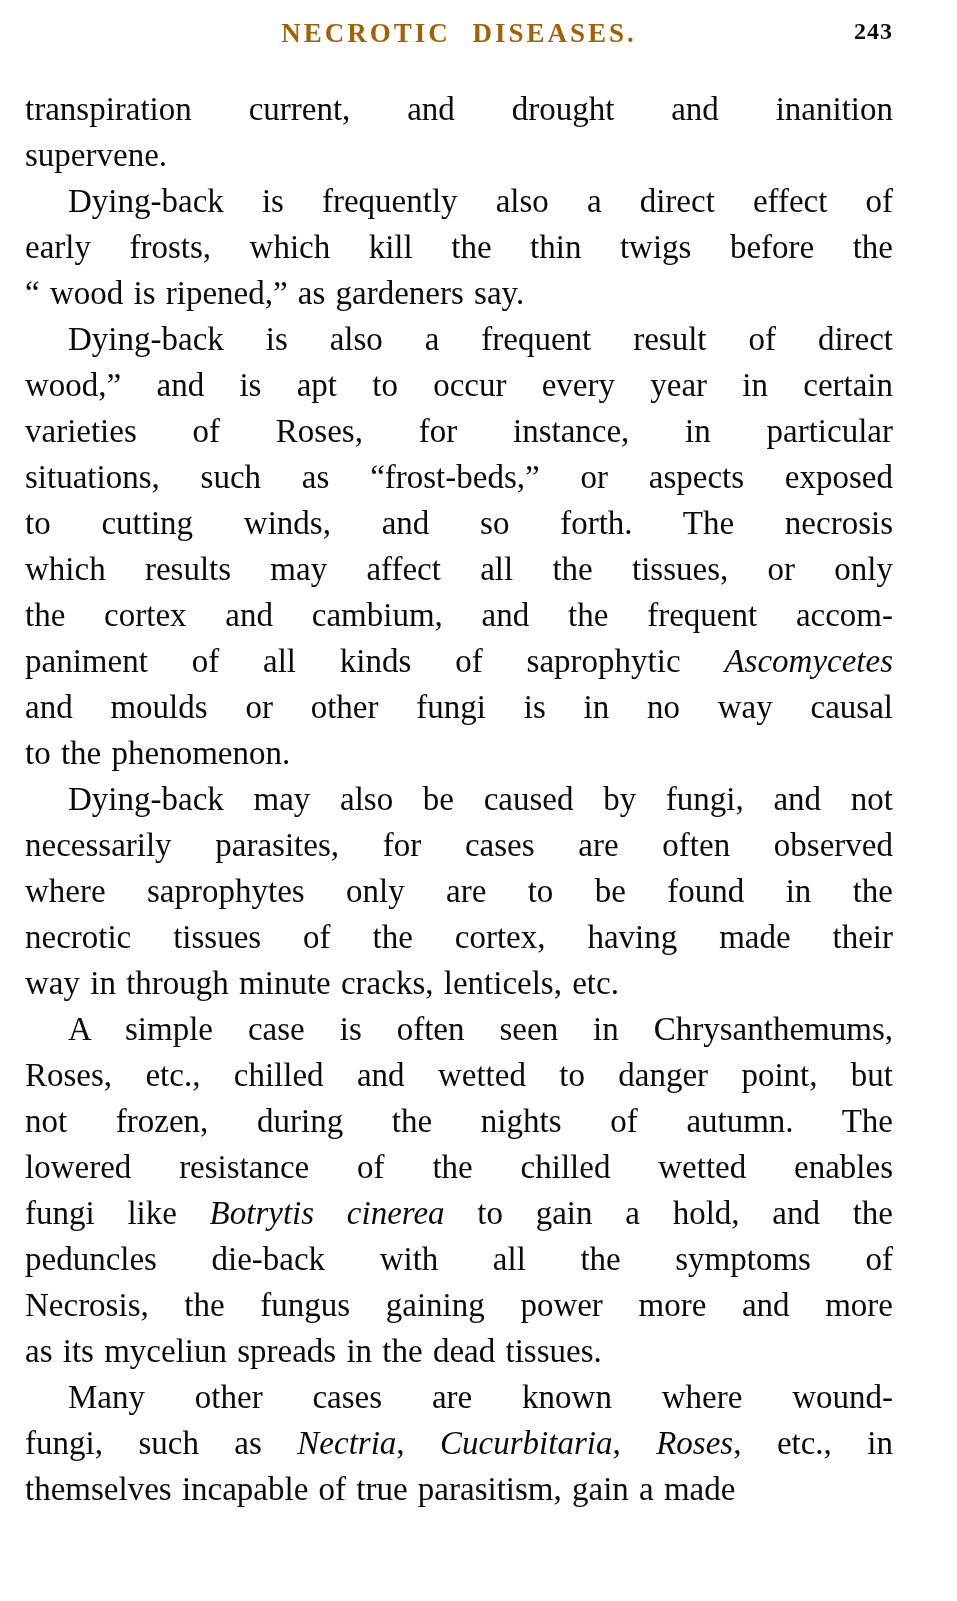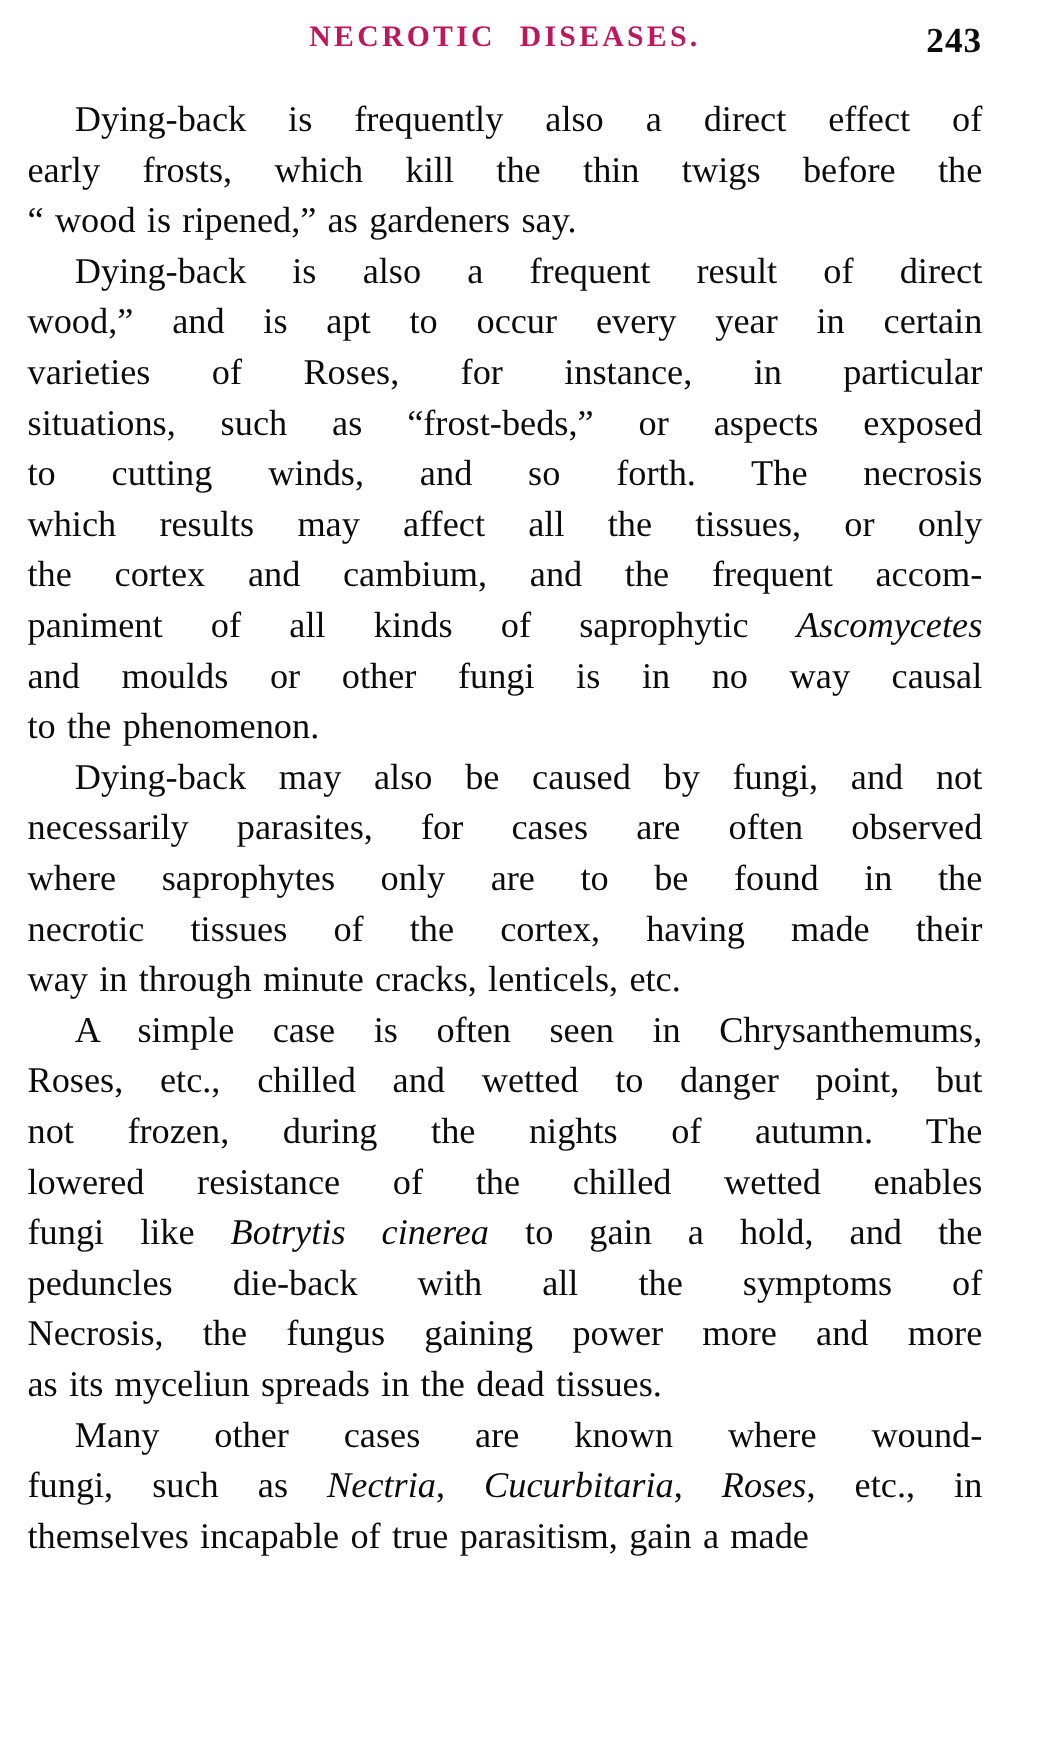--- a/index.html
+++ b/index.html
@@ -23,27 +23,27 @@
     width: 868px;
     height: 36px;
   }
   .running-head .title {
     display: block;
     text-align: center;
     font-size: 27px;
     letter-spacing: 3px;
     word-spacing: 12px;
     font-weight: 600;
-    color: #be185d;
+    color: #a16207;
   }
   .running-head .folio {
     position: absolute;
     right: 0;
     top: 0;
-    font-size: 32px;
+    font-size: 24px;
     font-weight: 600;
     letter-spacing: 1px;
   }
   .text-block {
     position: absolute;
     top: 86px;
     left: 25px;
     width: 868px;
   }
   .para { margin: 0; padding: 0; }
@@ -66,20 +66,24 @@
 </style>
 </head>
 <body>
 
 <div class="page">
   <div class="running-head">
     <span class="title">NECROTIC DISEASES.</span>
     <span class="folio">243</span>
   </div>
   <div class="text-block">
+      <div class="para">
+        <div class="line"><span>transpiration current, and drought and inanition</span></div>
+        <div class="line last"><span>supervene.</span></div>
+      </div>
       <div class="para indent">
         <div class="line"><span>Dying-back is frequently also a direct effect of</span></div>
         <div class="line"><span>early frosts, which kill the thin twigs before the</span></div>
         <div class="line last"><span>“ wood is ripened,” as gardeners say.</span></div>
       </div>
       <div class="para indent">
         <div class="line"><span>Dying-back is also a frequent result of direct</span></div>
         <div class="line"><span>wood,” and is apt to occur every year in certain</span></div>
         <div class="line"><span>varieties of Roses, for instance, in particular</span></div>
         <div class="line"><span>situations, such as “frost-beds,” or aspects exposed</span></div>

